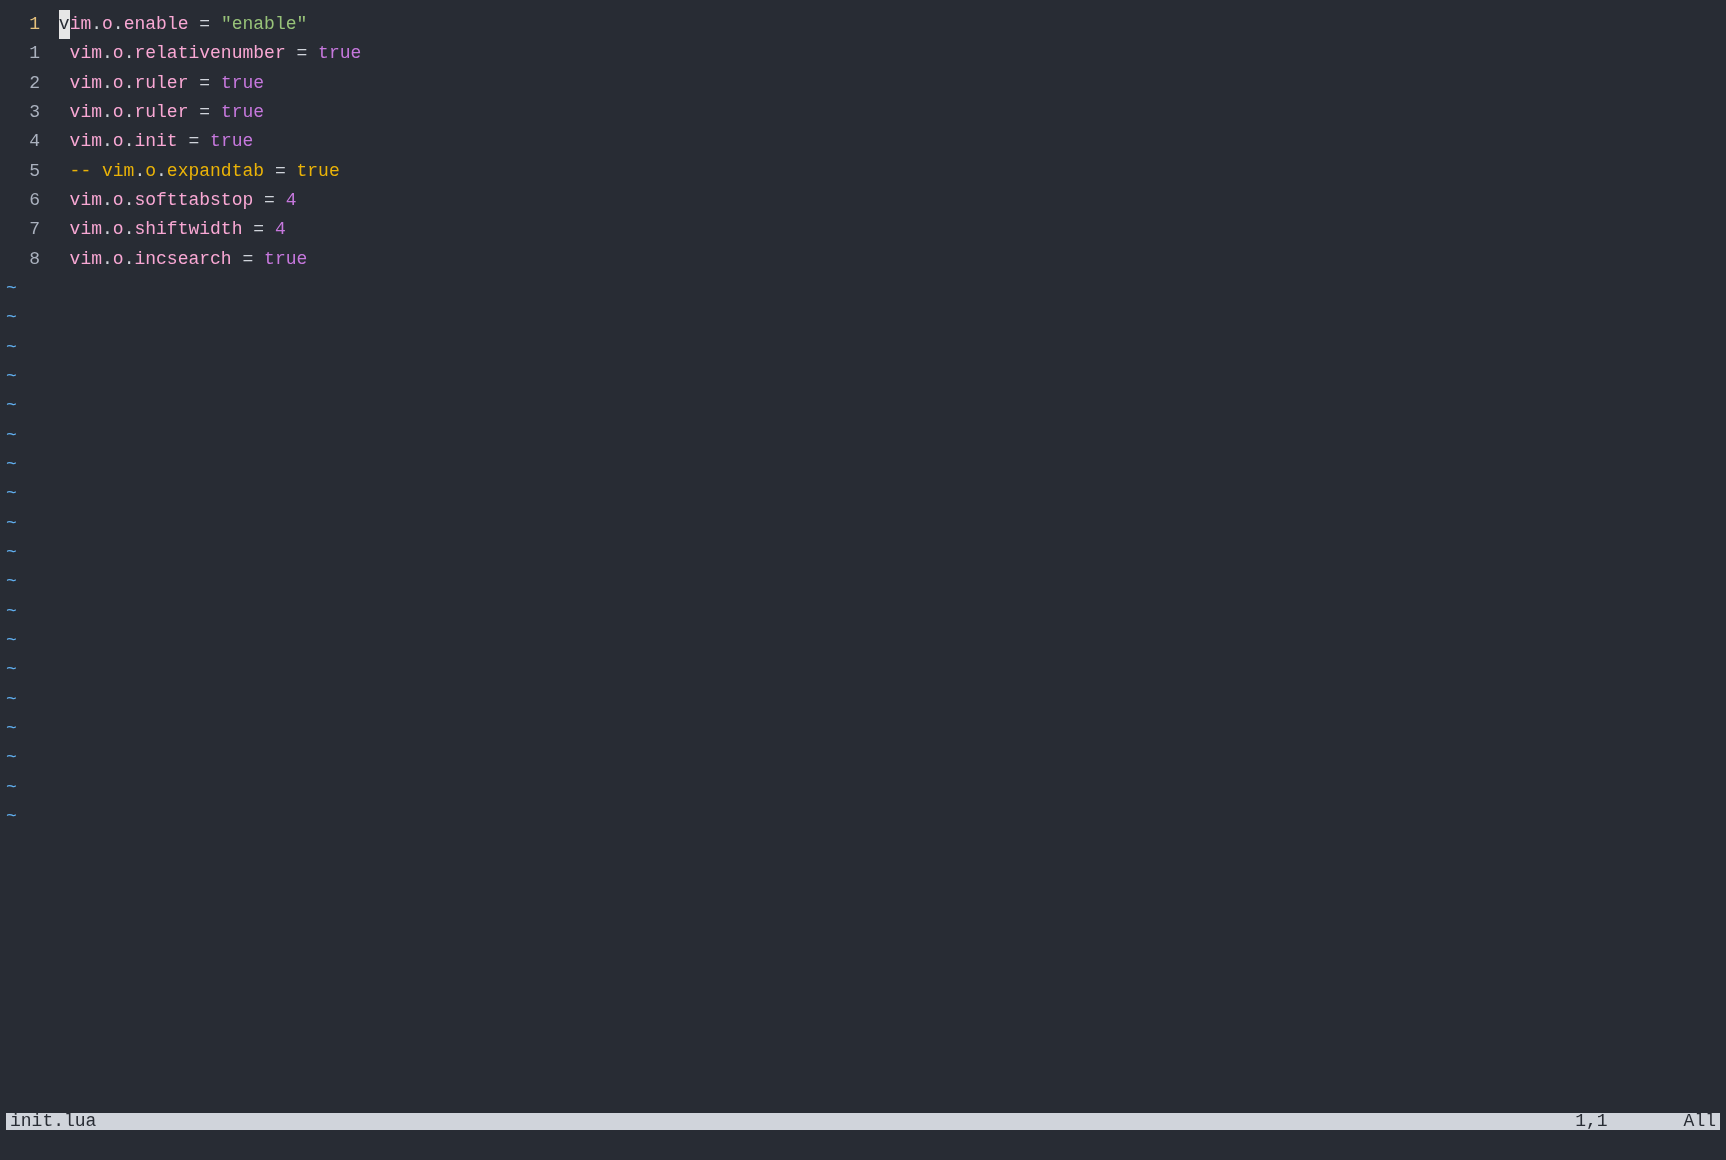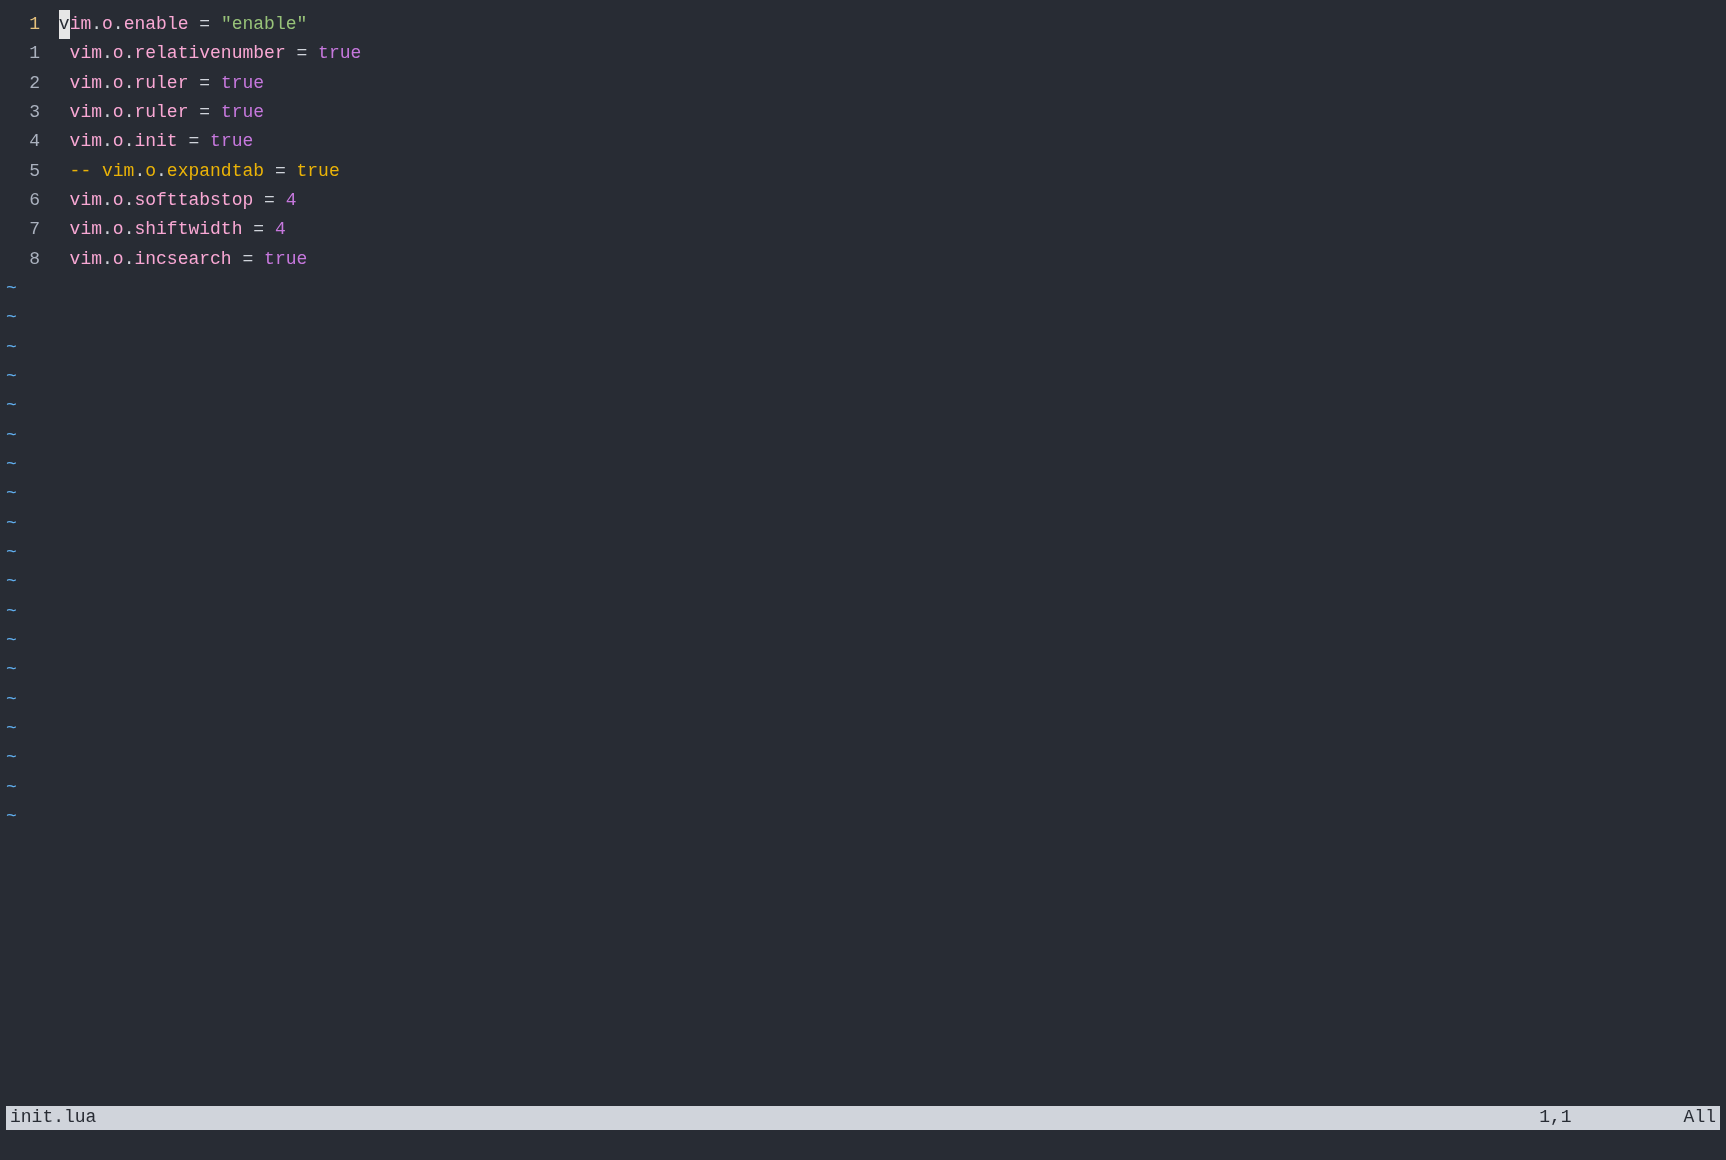--- a/index.html
+++ b/index.html
@@ -68,31 +68,31 @@
       color: #61afef;
       padding-left: 6px;
     }
     .statusbar {
       position: absolute;
       bottom: 30px;
       left: 6px;
       right: 6px;
       background-color: #d0d4db;
       color: #282c34;
-      height: 24px;
+      height: 17px;
       display: flex;
       align-items: center;
       padding: 0 4px;
       font-size: 18px;
     }
     .status-left {
       flex: 1;
     }
     .status-pos {
-      margin-right: 112px;
+      margin-right: 76px;
     }
     .status-right {
     }
   </style>
 </head>
 <body>
 
 <div class="editor" id="editor-area">
     <div class="line"><span class="gutter gutter-current">1</span><span> </span><span class="cursor">v</span><span class="code-text">im</span><span class="punct">.</span><span class="code-text">o</span><span class="punct">.</span><span class="code-text">enable</span><span class="punct"> = </span><span class="str">"enable"</span></div>
     <div class="line"><span class="gutter gutter-rel">1</span><span>  </span><span class="code-text">vim</span><span class="punct">.</span><span class="code-text">o</span><span class="punct">.</span><span class="code-text">relativenumber</span><span class="punct"> = </span><span class="bool">true</span></div>

